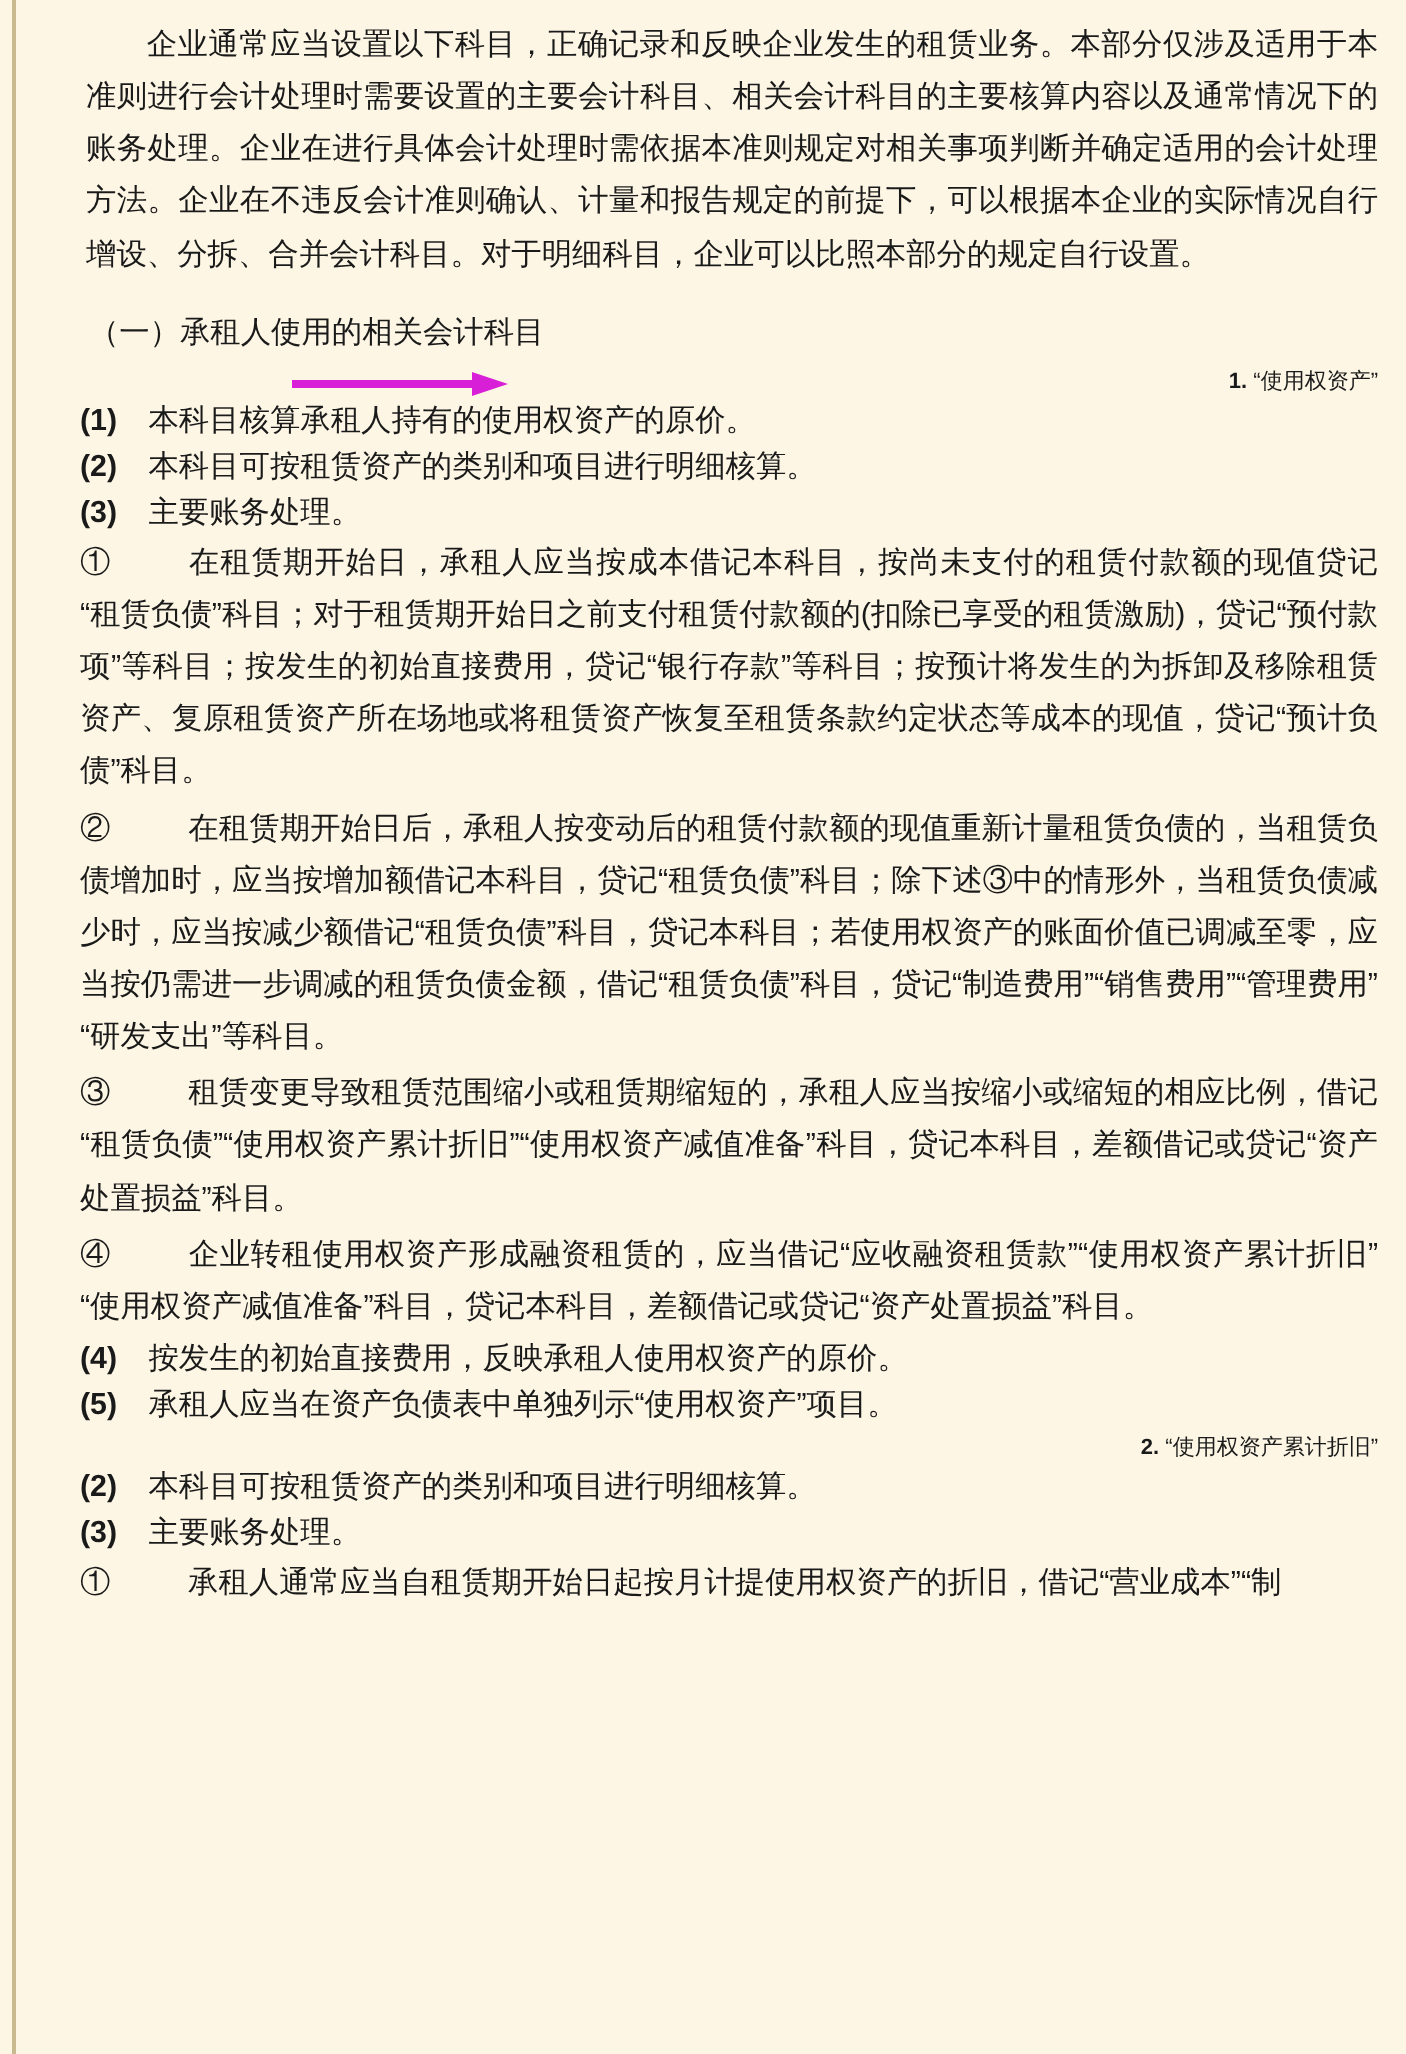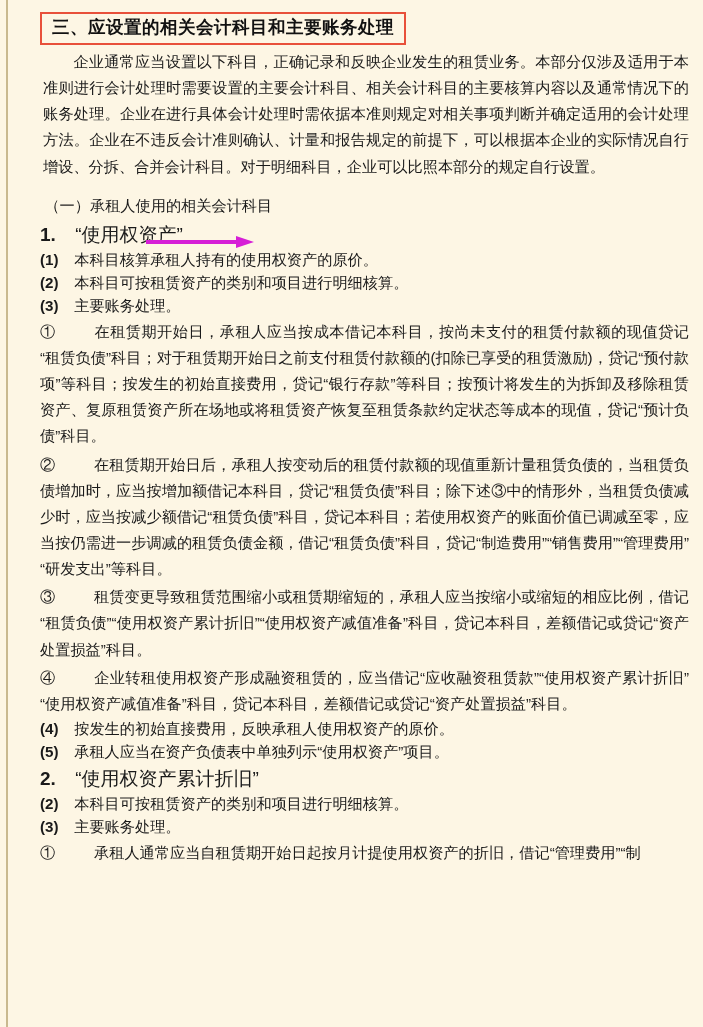--- a/index.html
+++ b/index.html
@@ -58,21 +58,22 @@
     margin-left: 29px;
   }
   .sub-title {
     text-indent: 2em;
     margin: 13px 0 2px 0;
     font-size: 15.2px;
   }
   .num-line {
     margin: 3px 0 2px 0;
     padding-left: 26px;
-    font-size: 19px;
+    font-size: 11px;
+    text-align: right;
   }
   .num-line .lbl {
     font-weight: bold;
     display: inline-block;
     min-width: 30px;
   }
   .item-line {
     margin: 2px 0 2px 0;
     padding-left: 26px;
     font-size: 15.2px;
@@ -125,23 +126,20 @@
     border-left: 18px solid #d61fd6;
   }
 </style>
 </head>
 <body>
 
 <div class="page">
 
   <div class="left-rule"></div>
 
-  <div class="heading-box">
-    <span class="heading-text">三、应设置的相关会计科目和主要账务处理</span>
-  </div>
 
   <p class="body-para">企业通常应当设置以下科目，正确记录和反映企业发生的租赁业务。本部分仅涉及适用于本准则进行会计处理时需要设置的主要会计科目、相关会计科目的主要核算内容以及通常情况下的账务处理。企业在进行具体会计处理时需依据本准则规定对相关事项判断并确定适用的会计处理方法。企业在不违反会计准则确认、计量和报告规定的前提下，可以根据本企业的实际情况自行增设、分拆、合并会计科目。对于明细科目，企业可以比照本部分的规定自行设置。</p>
 
   <p class="sub-title">（一）承租人使用的相关会计科目</p>
 
   <div class="num-line">
     <span class="lbl">1.</span>
     <span>“使用权资产”</span>
   </div>
 
@@ -195,16 +193,16 @@
   <div class="item-line">
     <span class="lbl">(2)</span>
     <span>本科目可按租赁资产的类别和项目进行明细核算。</span>
   </div>
   <div class="item-line">
     <span class="lbl">(3)</span>
     <span>主要账务处理。</span>
   </div>
 
   <p class="circ-para">
-    <span class="circ">①</span><span>承租人通常应当自租赁期开始日起按月计提使用权资产的折旧，借记“管理费用”“制</span>
+    <span class="circ">①</span><span>承租人通常应当自租赁期开始日起按月计提使用权资产的折旧，借记“营业成本”“制</span>
   </p>
 
 </div>
 
 </body></html>

